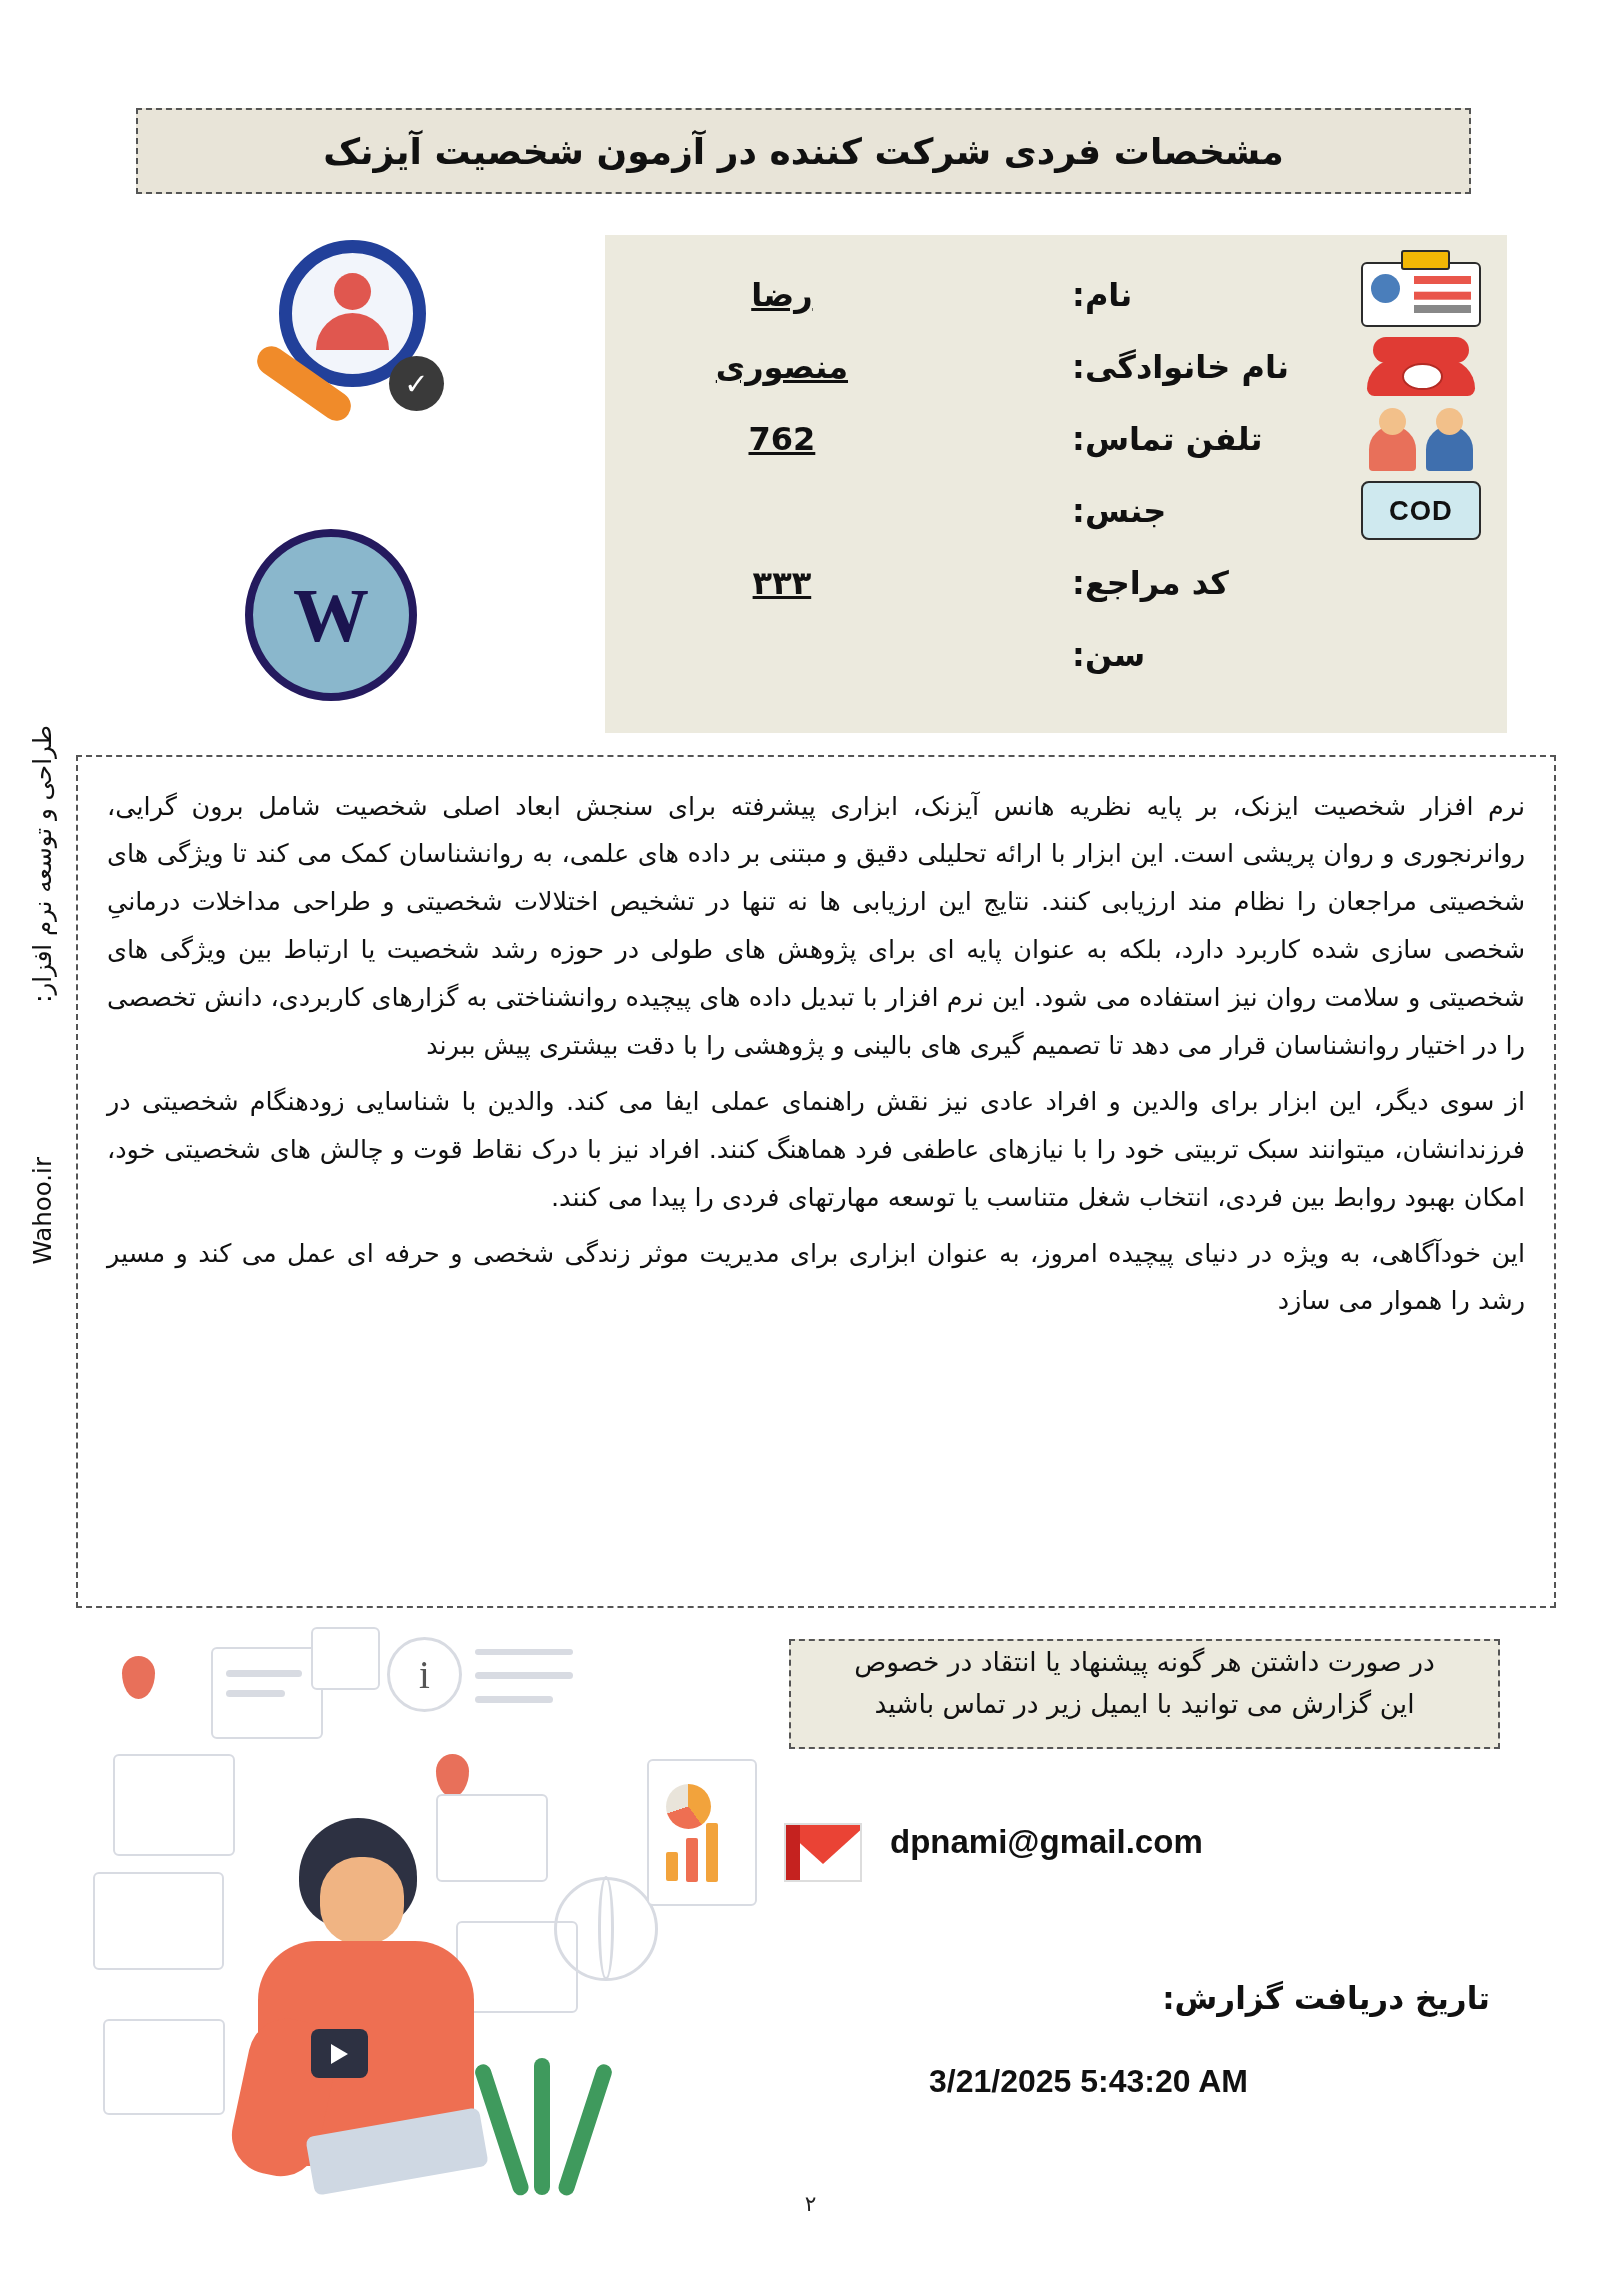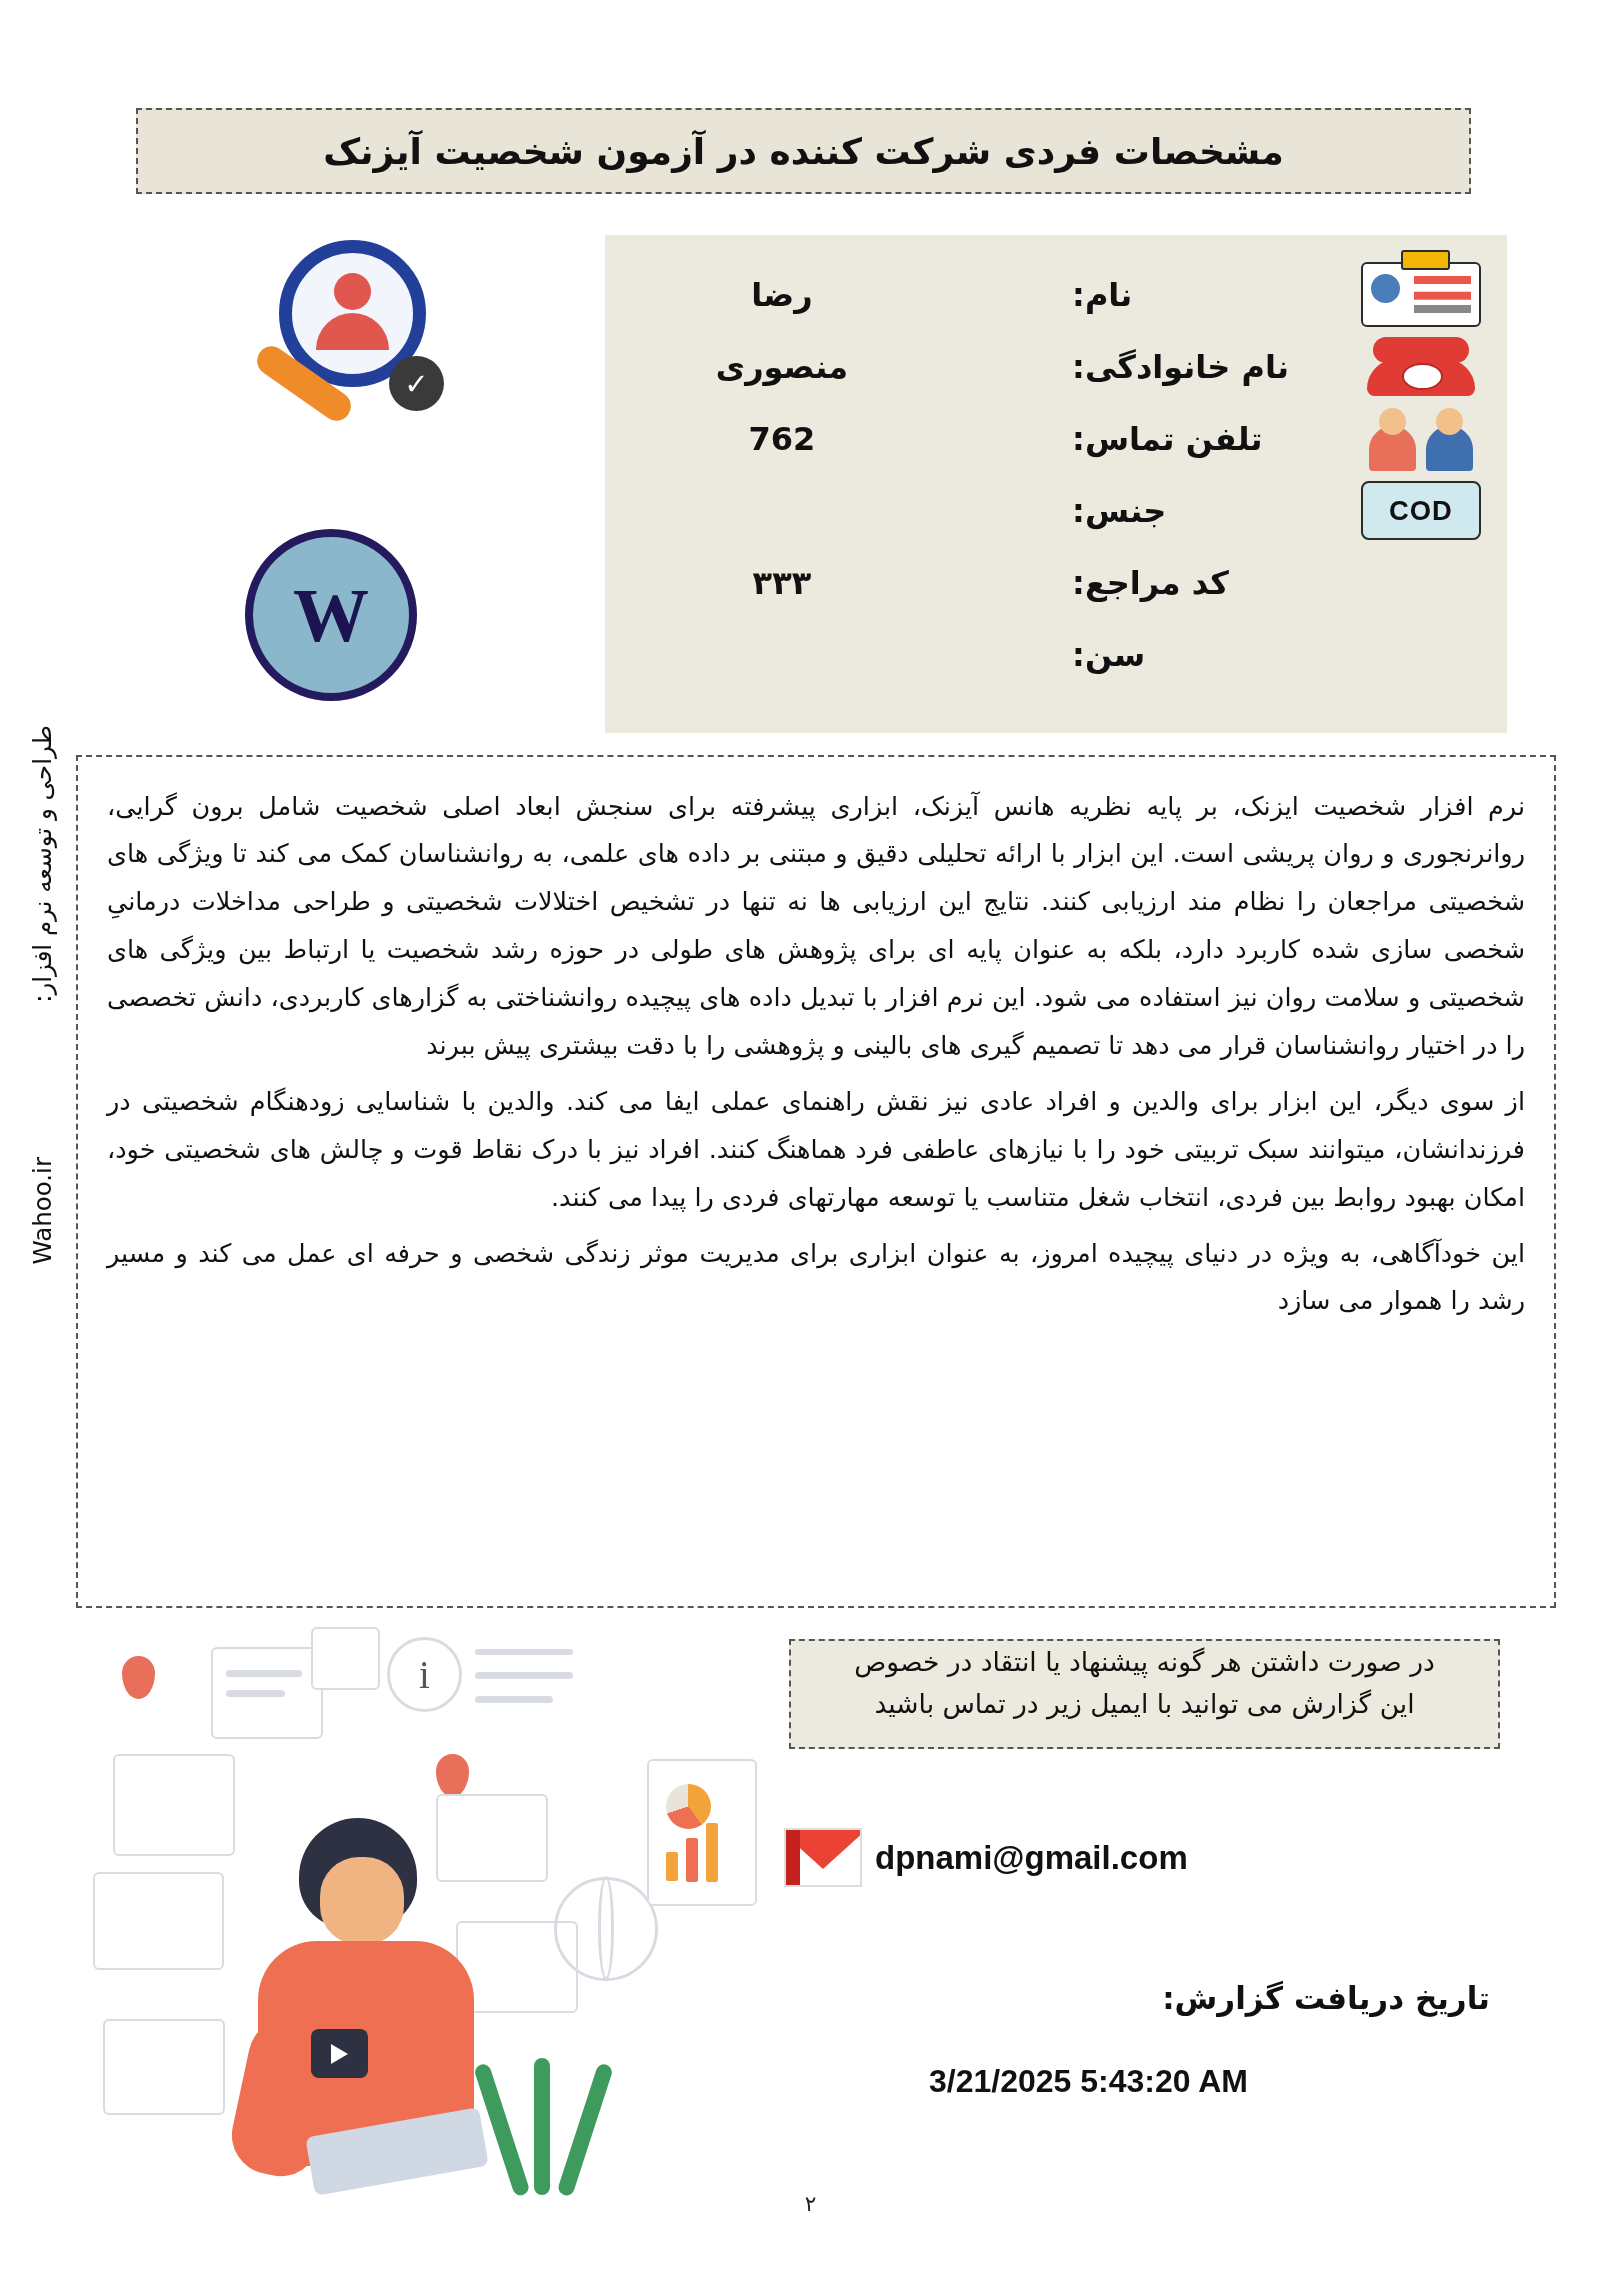--- a/index.html
+++ b/index.html
@@ -76,20 +76,21 @@
     box-sizing: border-box;
   }
   .info-value {
     flex: 1;
     text-align: center;
     font-size: 32px;
     font-weight: bold;
     color: #111;
     padding-right: 118px;
     box-sizing: border-box;
+    text-decoration: underline;
   }
 
   
   .icon-idcard {
     width: 116px; height: 61px;
     background: #fff;
     border: 2.9px solid #2b2b2b;
     border-radius: 5.9px;
     position: relative;
   }
@@ -315,23 +316,22 @@
 
   
   .email-row {
     position: absolute;
     top: 1823px;
     left: 784px;
     width: 568px;
     height: 69px;
     display: flex;
     flex-direction: row-reverse;
-    align-items: center;
     justify-content: flex-start;
-    gap: 13px;
+    gap: 28px;
   }
   .gmail-icon {
     width: 74px; height: 55px;
     background: #fff;
     border: 2.9px solid #ddd;
     position: relative;
     overflow: hidden;
     flex: 0 0 auto;
   }
   .gmail-icon:before {

